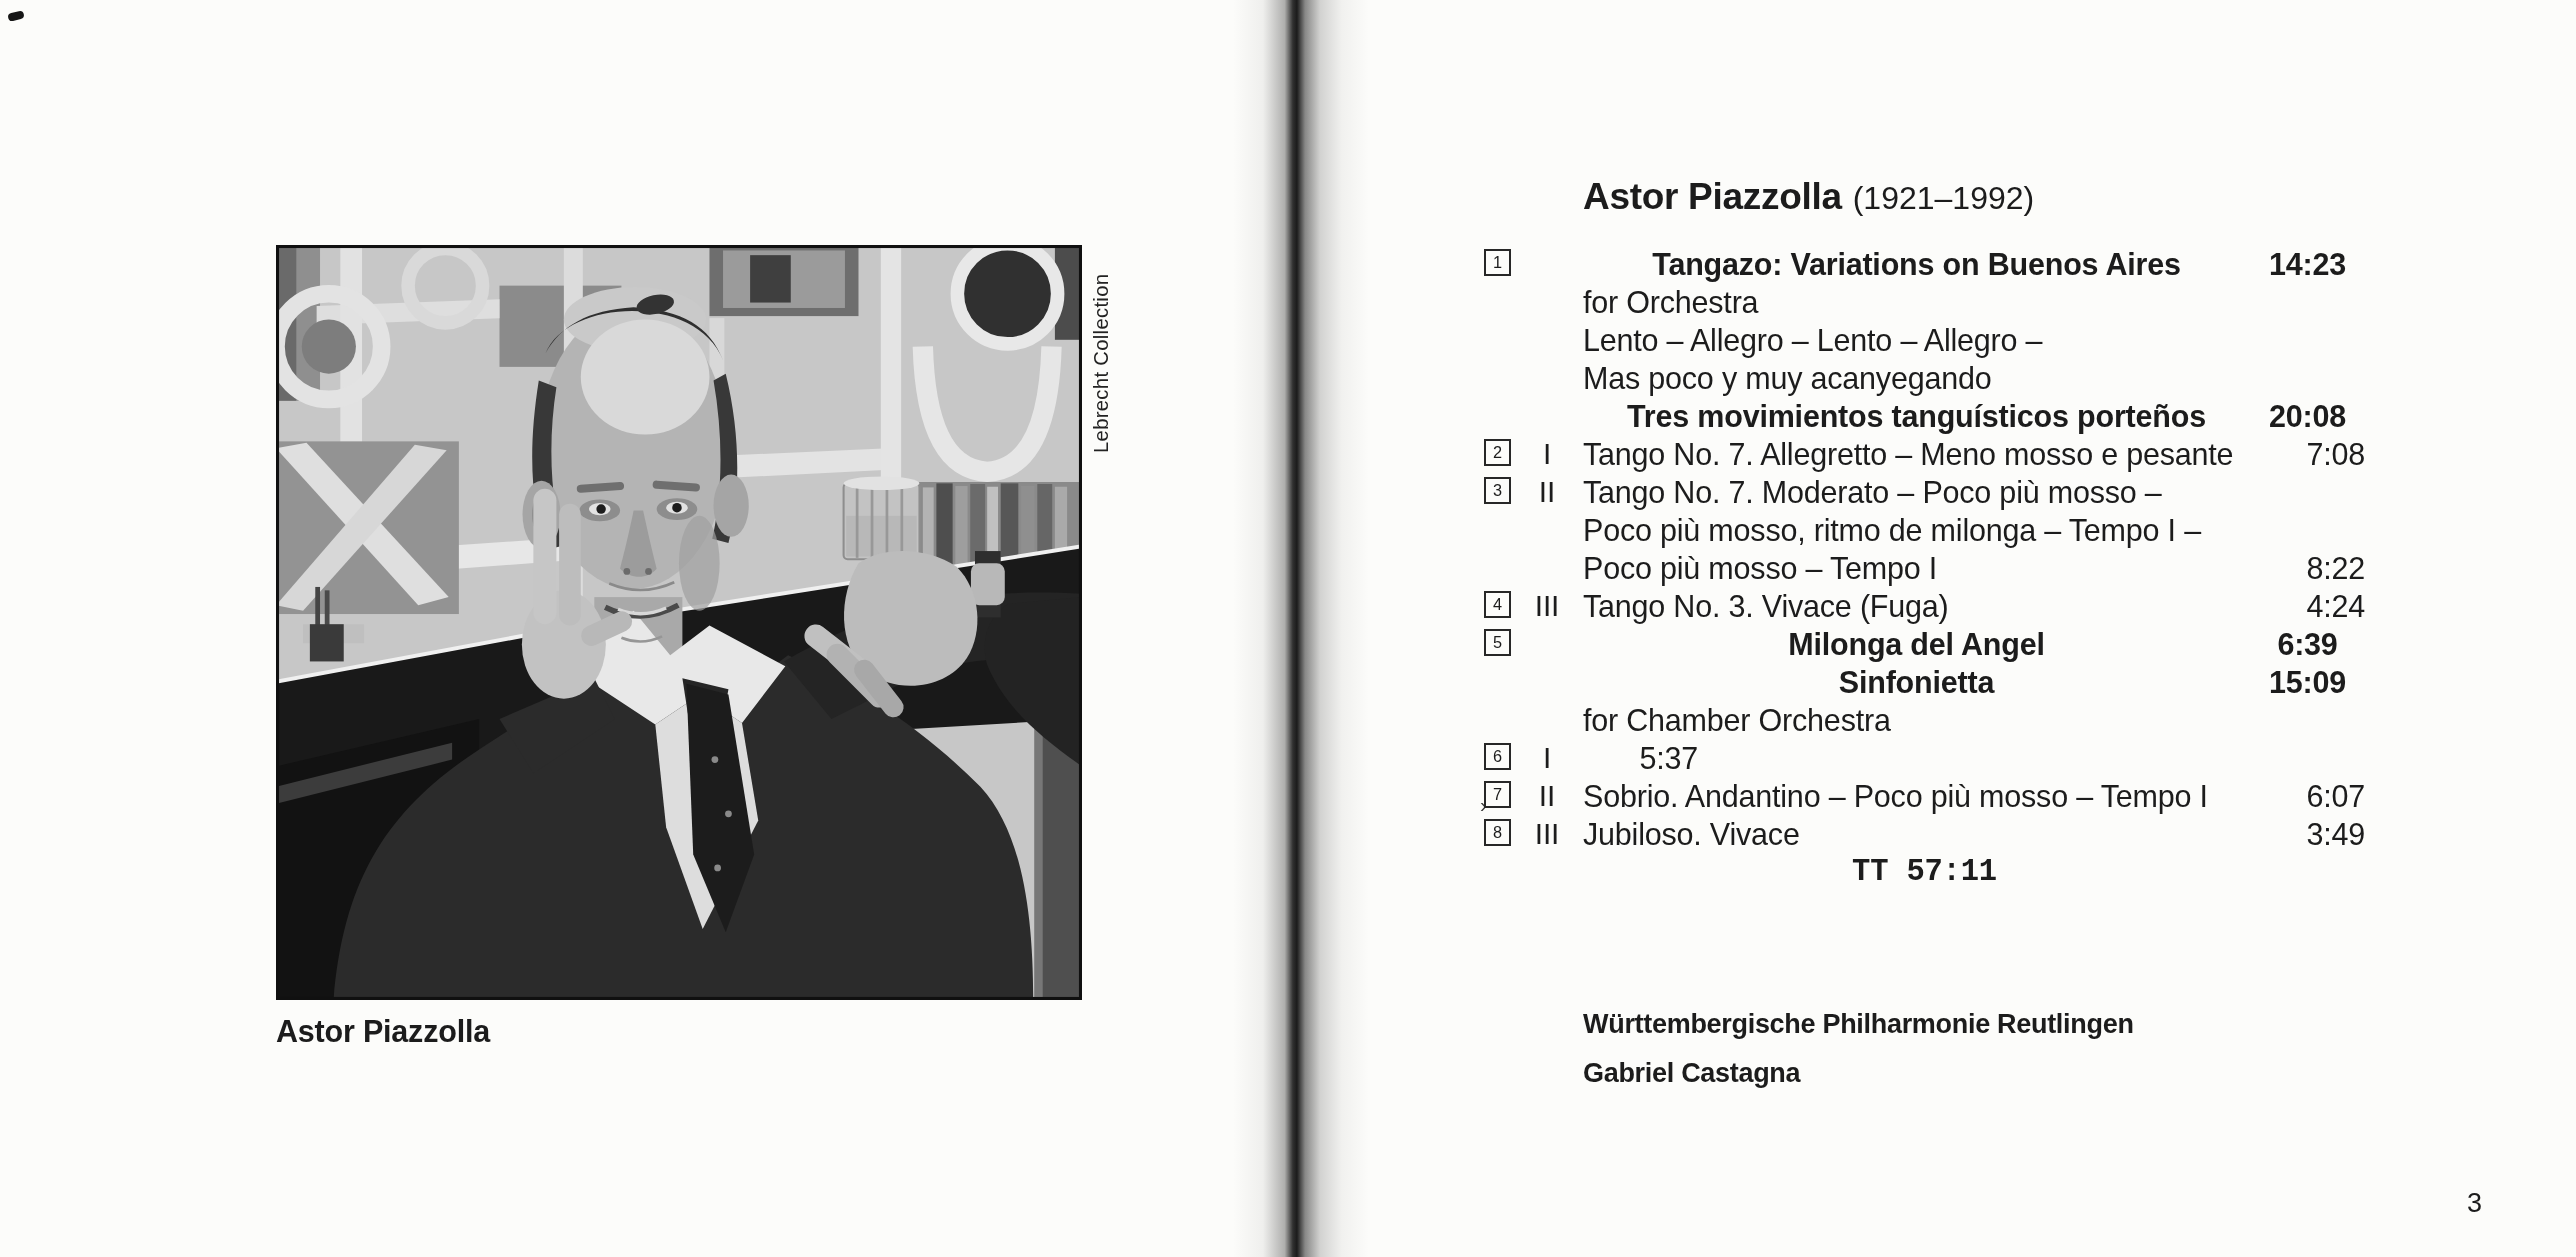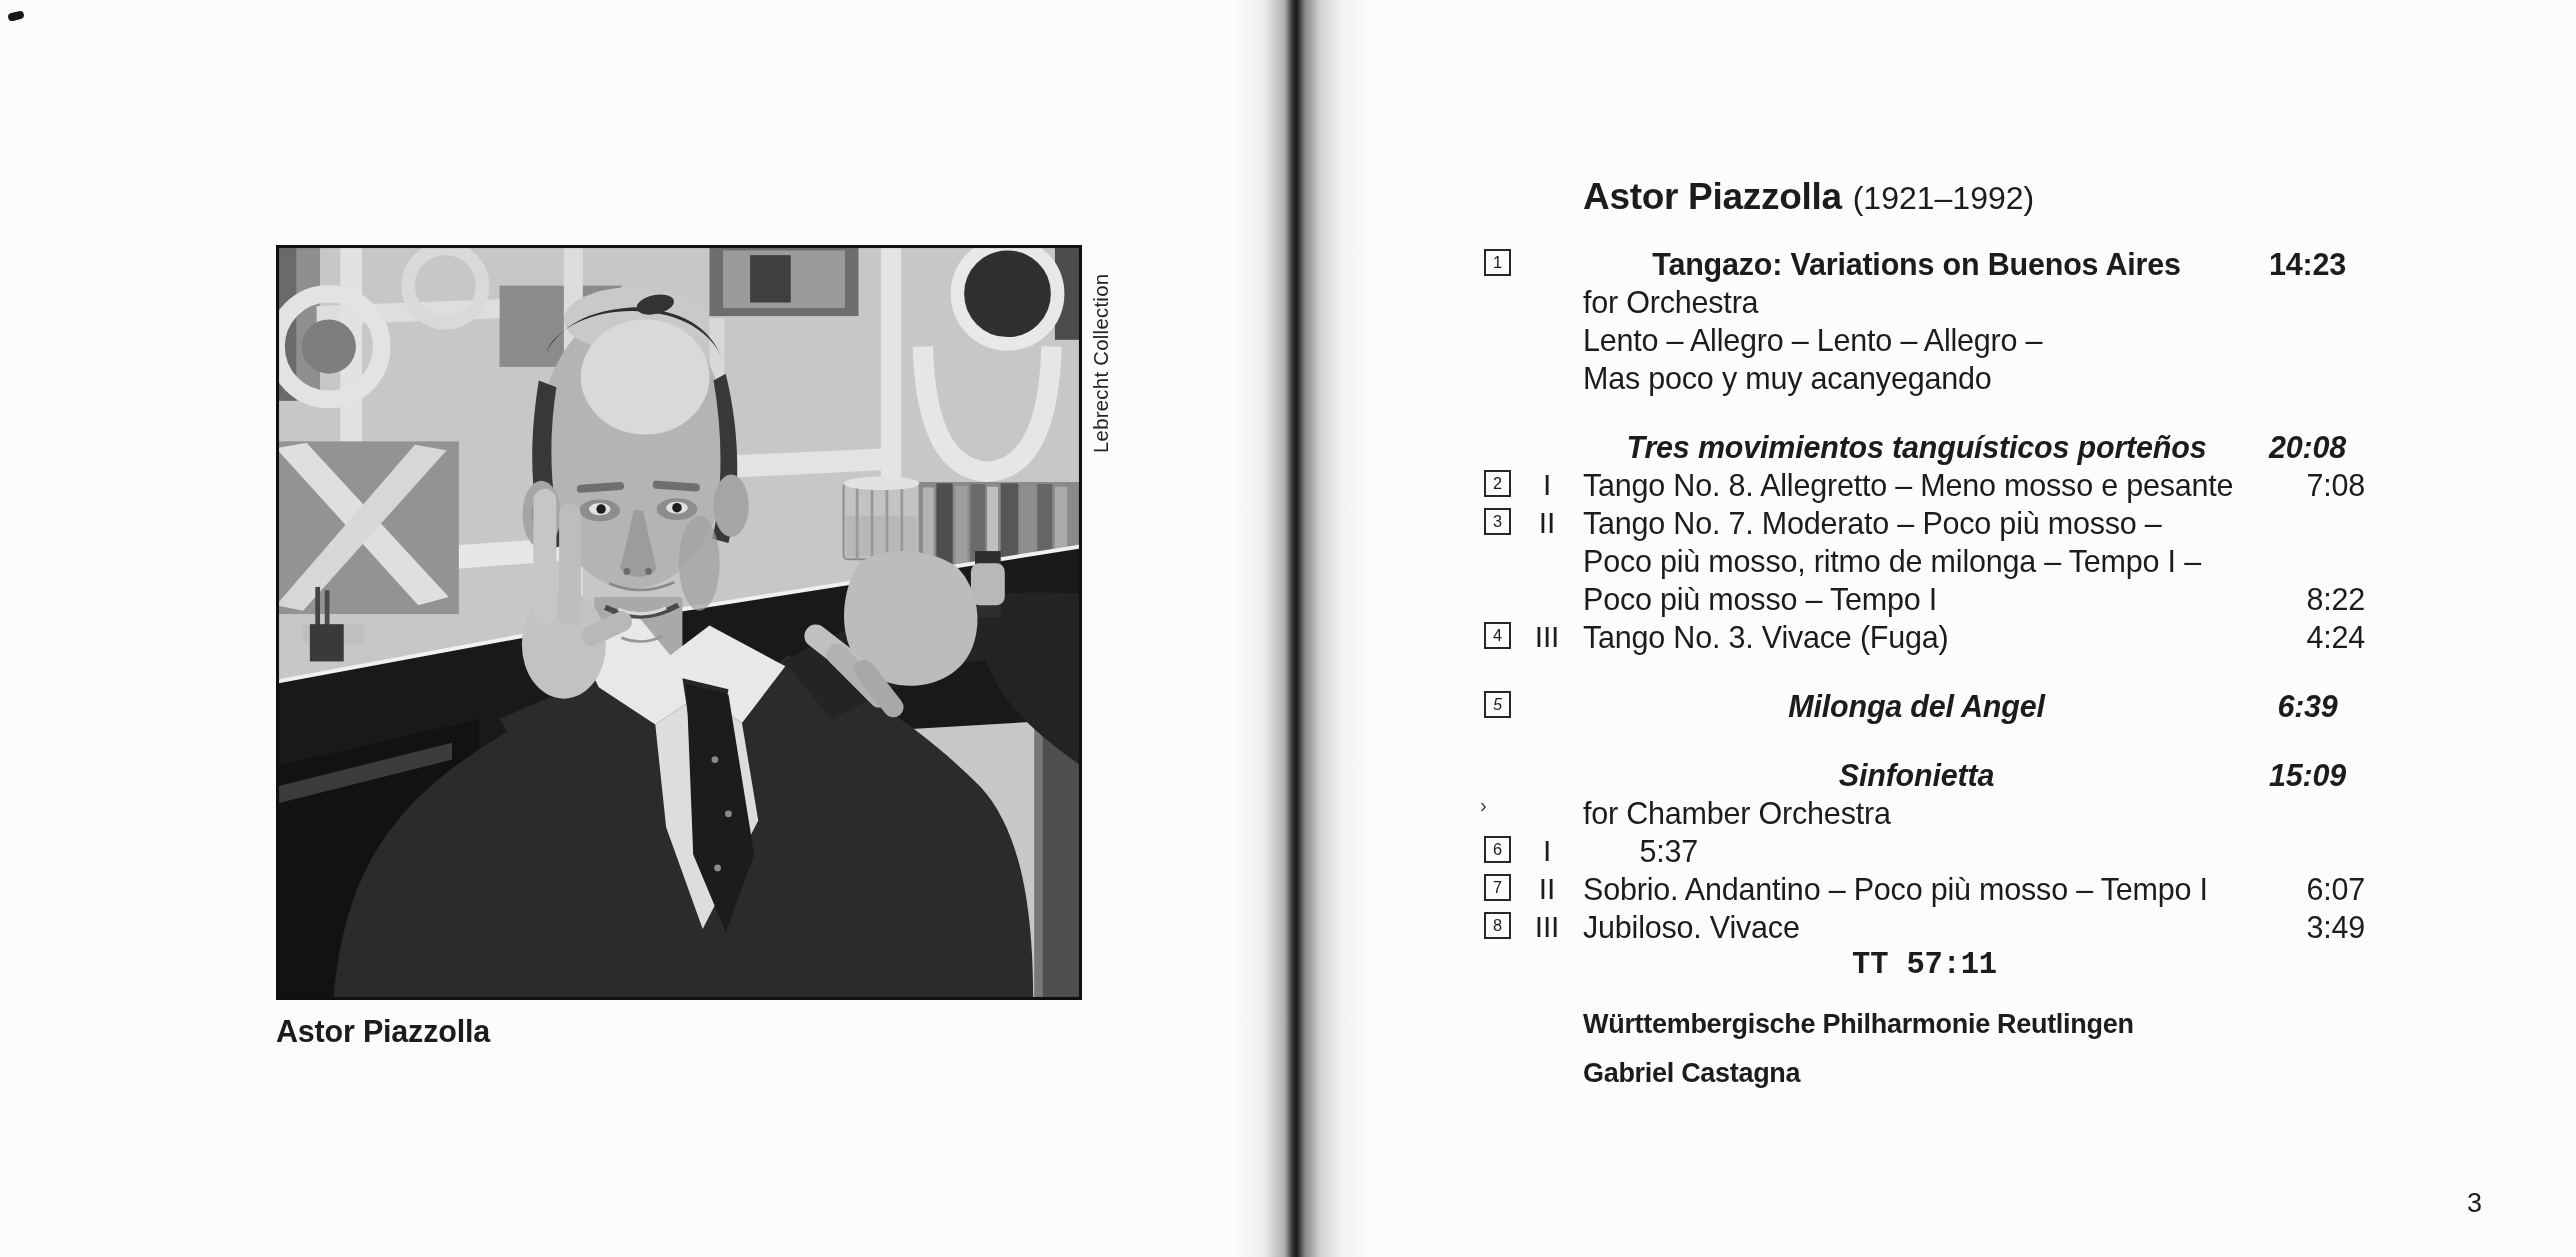--- a/index.html
+++ b/index.html
@@ -61,21 +61,21 @@
     position:absolute;left:1480px;top:794px;
     font-size:20.3px;color:#3a3a3a;
   }
 
   .tracklist{position:absolute;left:1484px;top:245px;width:881px;}
   .trow{
     display:flex;align-items:flex-start;
     height:38px;font-size:30.5px;line-height:38px;
     letter-spacing:-0.2px;
   }
-  .trow.g{margin-top:31px;font-style:italic;}
+  .trow.g{}
   .cb{width:99px;flex:none;display:flex;align-items:flex-start;}
   .tracknum{
     display:block;width:27px;height:27px;margin-top:4.1px;
     border:2px solid #272727;box-sizing:border-box;
     font-size:16.3px;line-height:22.4px;text-align:center;
     font-weight:normal;
   }
   .tracknum.hid{visibility:hidden;}
   .roman{flex:1;text-align:center;font-size:30px;}
   .ct{flex:1;white-space:nowrap;}
@@ -287,21 +287,21 @@
         </span>
       <span class="ct">Tres movimientos tanguísticos porteños</span>
       <span class="cm">20:08</span>
     </div>
 
     <div class="trow">
       <span class="cb">
           <span class="tracknum">2</span>
           <span class="roman">I</span>
         </span>
-      <span class="ct">Tango No. 8. Allegretto – Meno mosso e pesante</span>
+      <span class="ct">Tango No. 7. Allegretto – Meno mosso e pesante</span>
       <span class="cm">7:08</span>
     </div>
 
     <div class="trow">
       <span class="cb">
           <span class="tracknum">3</span>
           <span class="roman">II</span>
         </span>
       <span class="ct">Tango No. 7. Moderato – Poco più mosso –</span>
       <span class="cm"></span>

